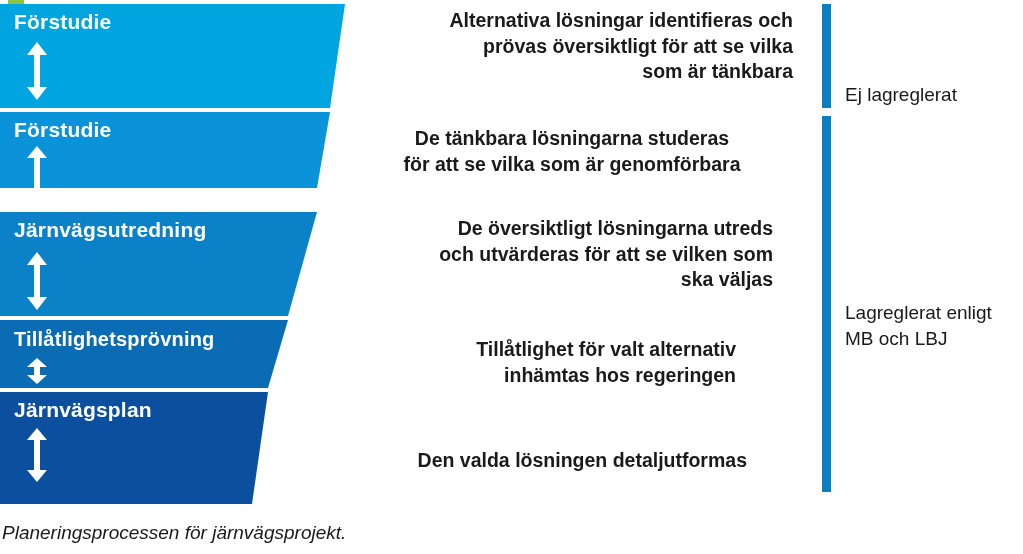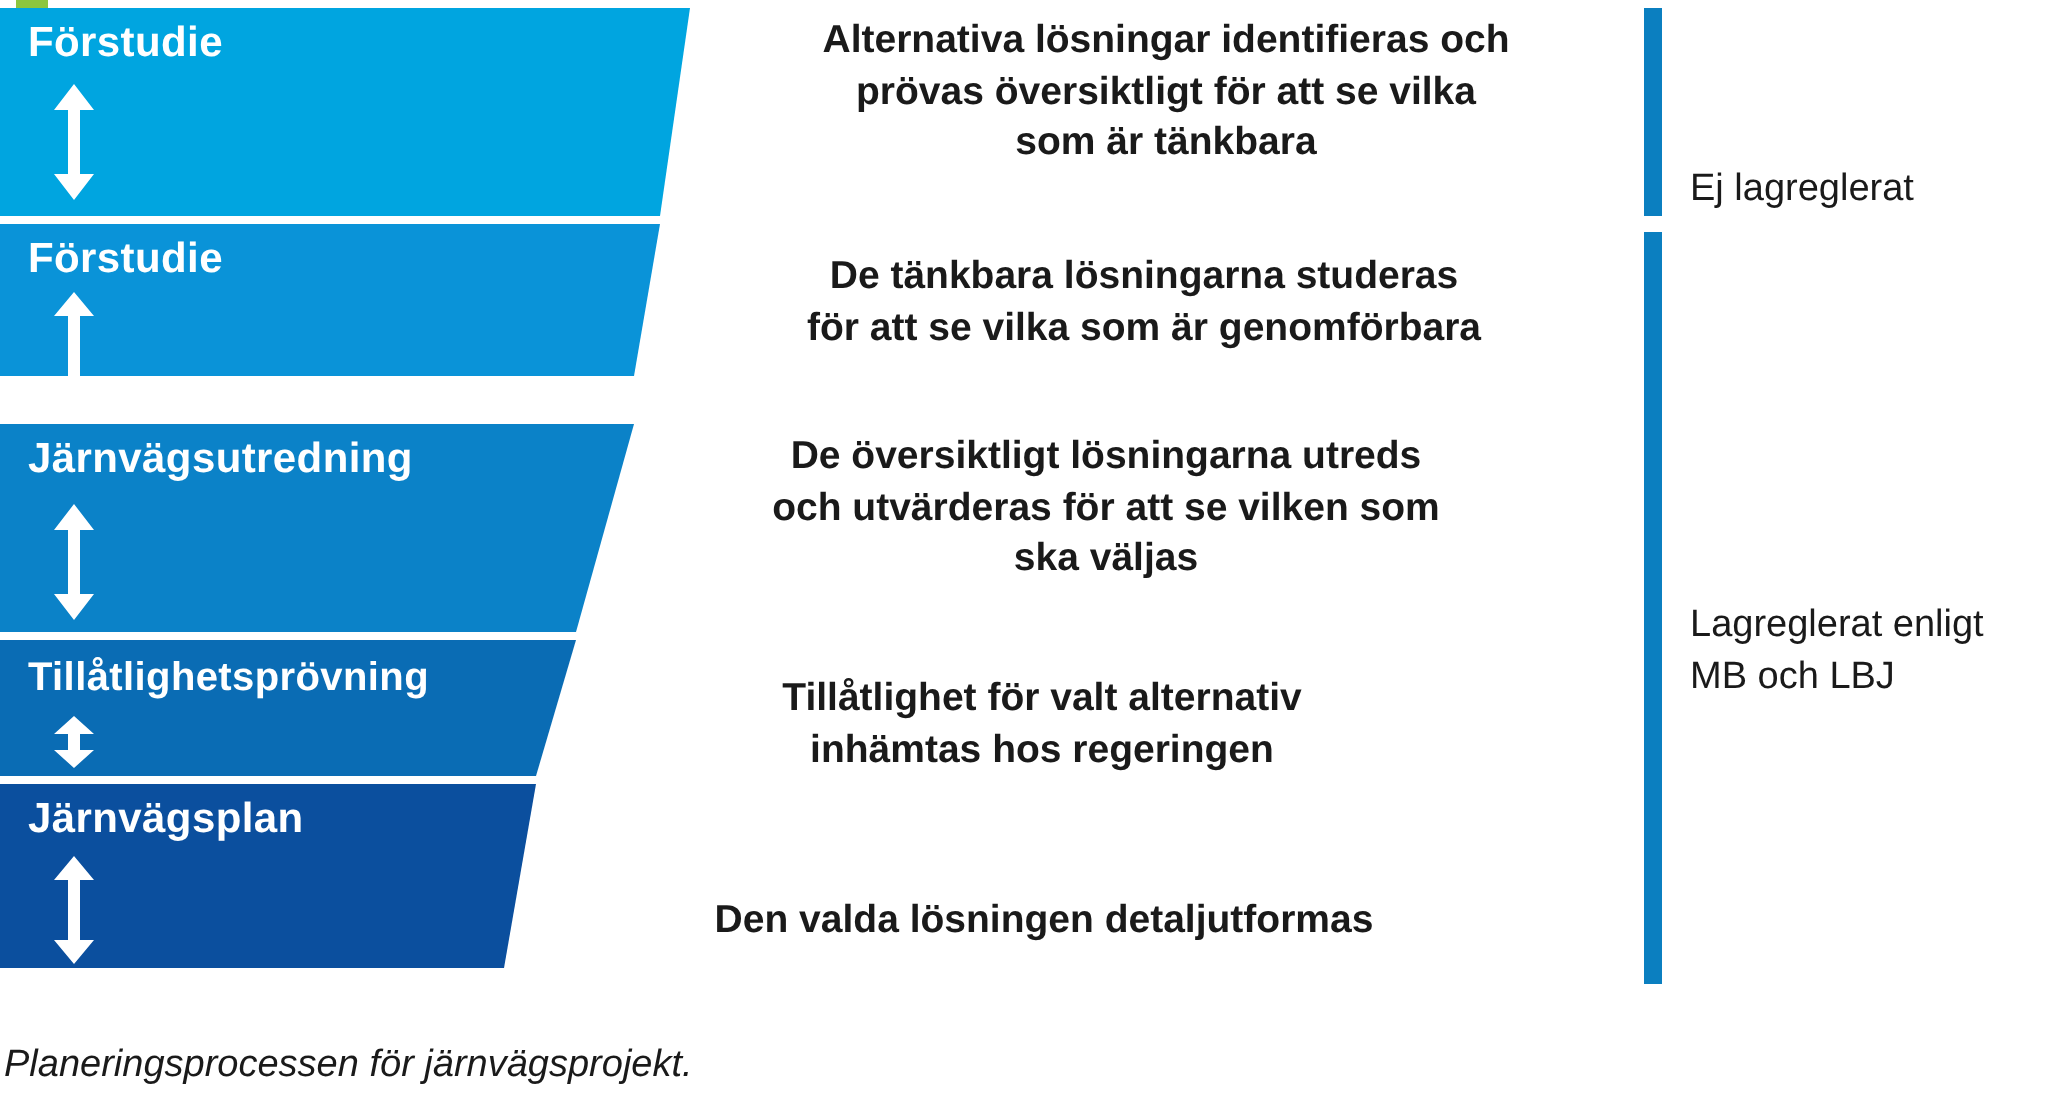--- a/index.html
+++ b/index.html
@@ -55,21 +55,21 @@
   }
   .arrow svg { display: block; }
 
   
   .desc {
     position: absolute;
     font-size: 19.5px;
     font-weight: bold;
     color: #1a1a1a;
     line-height: 1.32;
-    text-align: center;
+    text-align: right;
     white-space: pre-line;
   }
 
   
   .bar {
     position: absolute;
     width: 9px;
     background: #0b7fc0;
   }
   .legend {
@@ -149,21 +149,21 @@
       <polygon points="0,0 288,0 268,68 0,68" fill="#0a6cb4"></polygon>
     </svg>
     <div class="stage-label" style="top:8px; font-size:20px;">Tillåtlighetsprövning</div>
     <div class="arrow" style="top:38px; height:26px;">
       <svg width="22" height="26" viewBox="0 0 22 26">
         <polygon points="11,0 21,9 14,9 14,17 21,17 11,26 1,17 8,17 8,9 1,9" fill="#ffffff"></polygon>
       </svg>
     </div>
   </div>
 
-  <div class="stage" style="top:392px; height:92px; width:268px;">
+  <div class="stage" style="top:392px; height:112px; width:268px;">
     <svg class="stage-shape" viewBox="0 0 268 100" preserveAspectRatio="none">
       <polygon points="0,0 268,0 252,100 0,100" fill="#0b4f9e"></polygon>
     </svg>
     <div class="stage-label">Järnvägsplan</div>
     <div class="arrow" style="top:36px; height:54px;">
       <svg width="22" height="54" viewBox="0 0 22 54">
         <polygon points="11,0 21,12 14,12 14,42 21,42 11,54 1,42 8,42 8,12 1,12" fill="#ffffff"></polygon>
       </svg>
     </div>
   </div>

